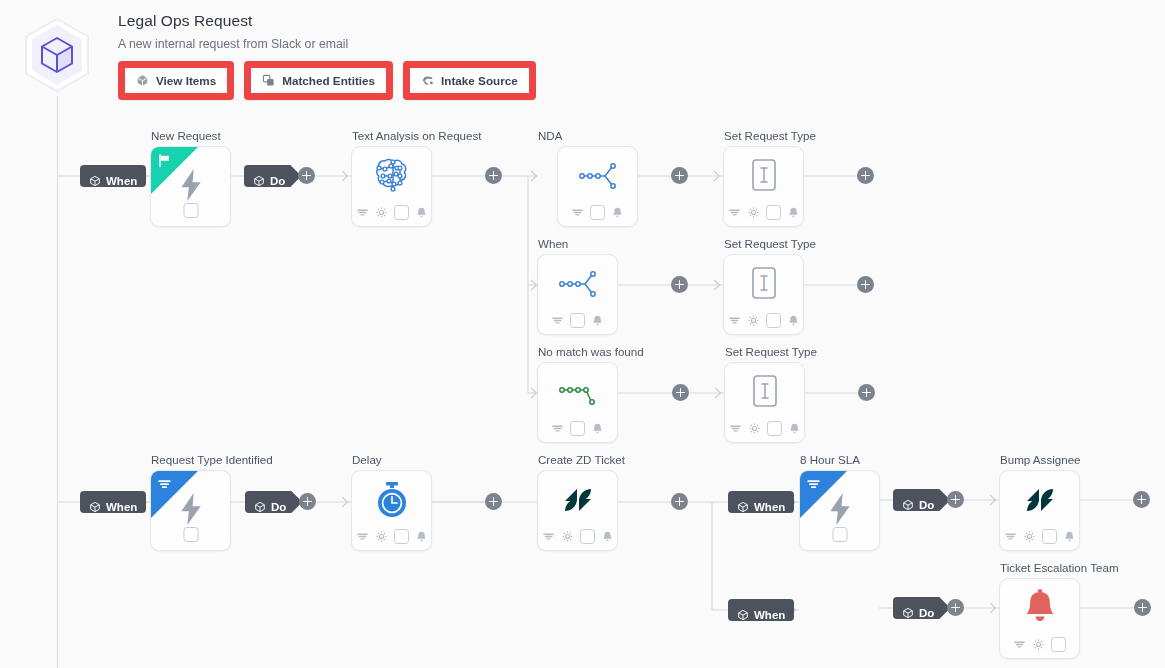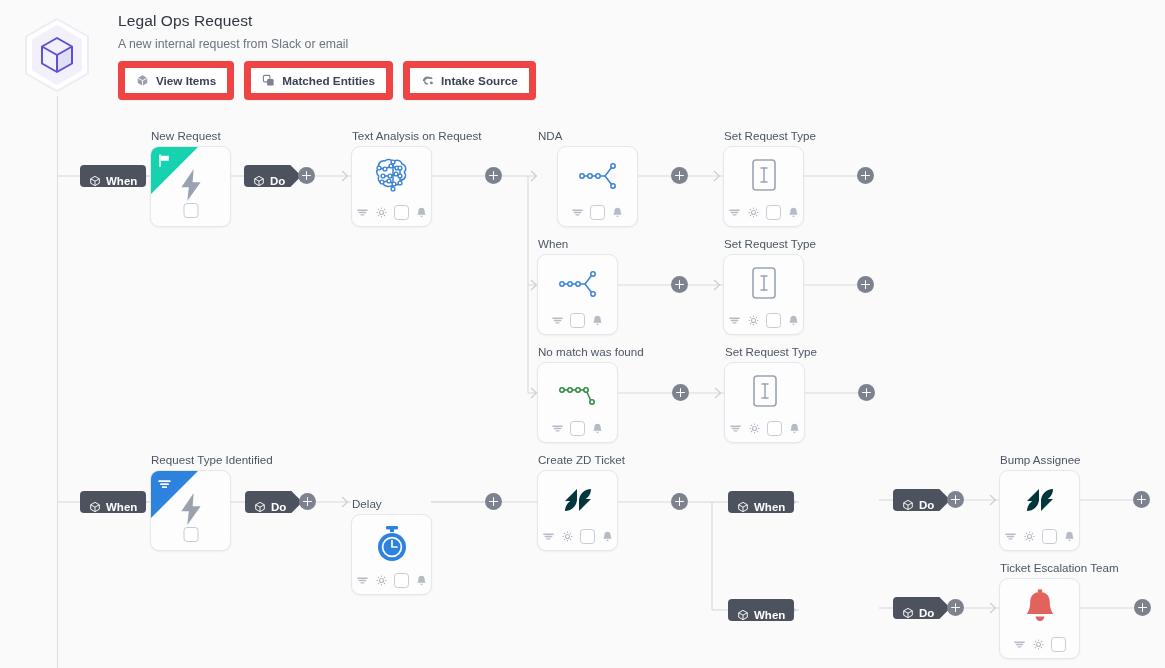--- a/index.html
+++ b/index.html
@@ -626,21 +626,21 @@
   <div class="pill do" style="left:245px;top:491px;">
     <svg width="12" height="12" viewBox="0 0 14 14">
       <path d="M7,1.6 L12,4.4 L12,9.6 L7,12.4 L2,9.6 L2,4.4 Z" fill="none" stroke="#fff" stroke-width="1.1"></path>
       <path d="M2,4.4 L7,7.2 L12,4.4 M7,7.2 L7,12.4" stroke="#fff" stroke-width="1.1" fill="none"></path>
     </svg>
     <span>Do</span>
   </div>
 
   <div class="plus" style="left:299px;top:493px;"></div>
 
-  <div class="node" style="left:351px;top:470px;margin-top:44px;">
+  <div class="node" style="left:351px;top:470px;">
     <div class="node-label">Delay</div>
     <div class="card">
       <span class="glyph">
         <svg width="38" height="40" viewBox="0 0 38 40">
           <rect x="13" y="2" width="12" height="3.4" rx="1.2" fill="#2c82dd"></rect>
           <rect x="17" y="4" width="4" height="4" fill="#2c82dd"></rect>
           <circle cx="19" cy="23" r="14" fill="#2c82dd"></circle>
           <circle cx="19" cy="23" r="9.4" fill="none" stroke="#fdfdfd" stroke-width="1.7"></circle>
           <path d="M19,16.5 V23 H24" stroke="#fdfdfd" stroke-width="1.7" fill="none" stroke-linecap="round"></path>
         </svg>
@@ -720,20 +720,43 @@
   <div class="plus" style="left:671px;top:493px;"></div>
 
   <div class="pill" style="left:728px;top:491px;">
     <svg width="12" height="12" viewBox="0 0 14 14">
       <path d="M7,1.6 L12,4.4 L12,9.6 L7,12.4 L2,9.6 L2,4.4 Z" fill="none" stroke="#fff" stroke-width="1.1"></path>
       <path d="M2,4.4 L7,7.2 L12,4.4 M7,7.2 L7,12.4" stroke="#fff" stroke-width="1.1" fill="none"></path>
     </svg>
     <span>When</span>
   </div>
 
+  <div class="node" style="left:799px;top:470px;">
+    <div class="node-label">8 Hour SLA</div>
+    <div class="card trigger">
+      <svg class="corner" viewBox="0 0 79 79">
+        <path d="M0,0 H47 L0,47 Z" fill="#2c82dd"></path>
+      </svg>
+      <span class="corner-ico">
+        <svg width="15" height="15" viewBox="0 0 16 16">
+          <g stroke="#fff" stroke-width="2" stroke-linecap="round">
+            <path d="M2.4,4.4 H13.6"></path>
+              <path d="M4.2,7.6 H11.8"></path>
+              <path d="M6.2,10.8 H9.8"></path>
+          </g>
+        </svg>
+      </span>
+      <span class="bolt">
+        <svg width="27" height="32" viewBox="0 0 24 30">
+          <path d="M14.5,0 L3,17 L10,17 L8.5,30 L21,12.5 L13.5,12.5 Z" fill="#9aa2b0"></path>
+        </svg>
+      </span>
+      <div class="chk"></div>
+    </div>
+  </div>
 
   <div class="pill do" style="left:893px;top:489px;">
     <svg width="12" height="12" viewBox="0 0 14 14">
       <path d="M7,1.6 L12,4.4 L12,9.6 L7,12.4 L2,9.6 L2,4.4 Z" fill="none" stroke="#fff" stroke-width="1.1"></path>
       <path d="M2,4.4 L7,7.2 L12,4.4 M7,7.2 L7,12.4" stroke="#fff" stroke-width="1.1" fill="none"></path>
     </svg>
     <span>Do</span>
   </div>
 
   <div class="plus" style="left:947px;top:491px;"></div>

